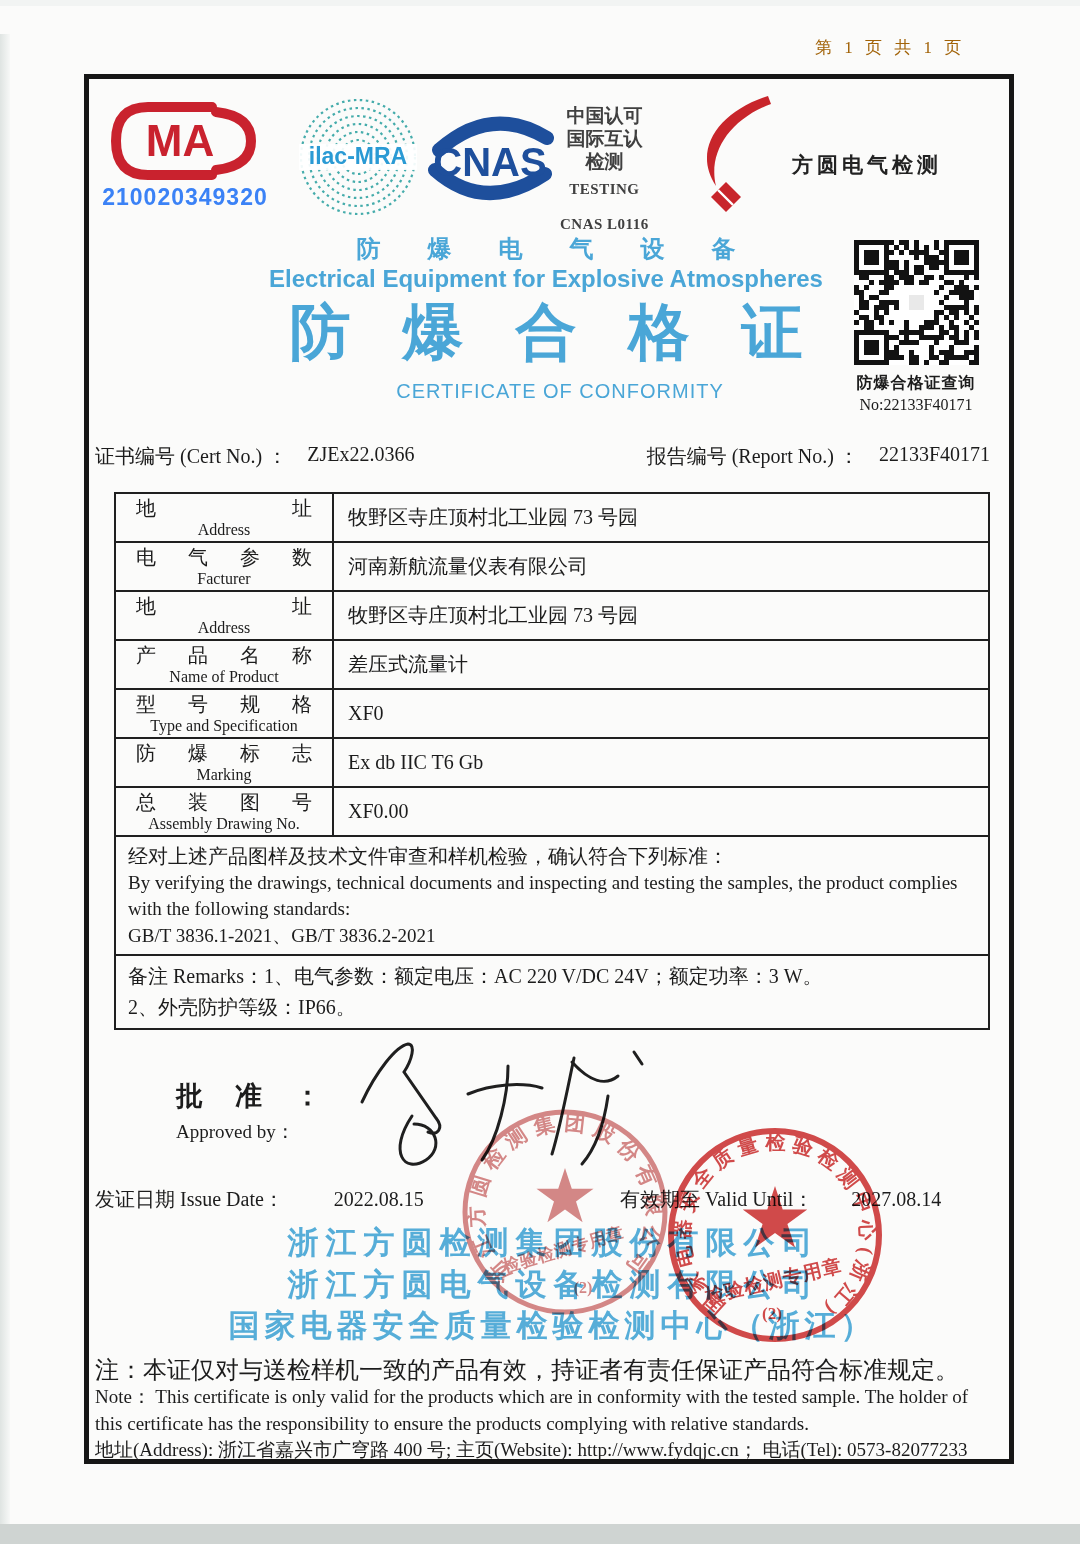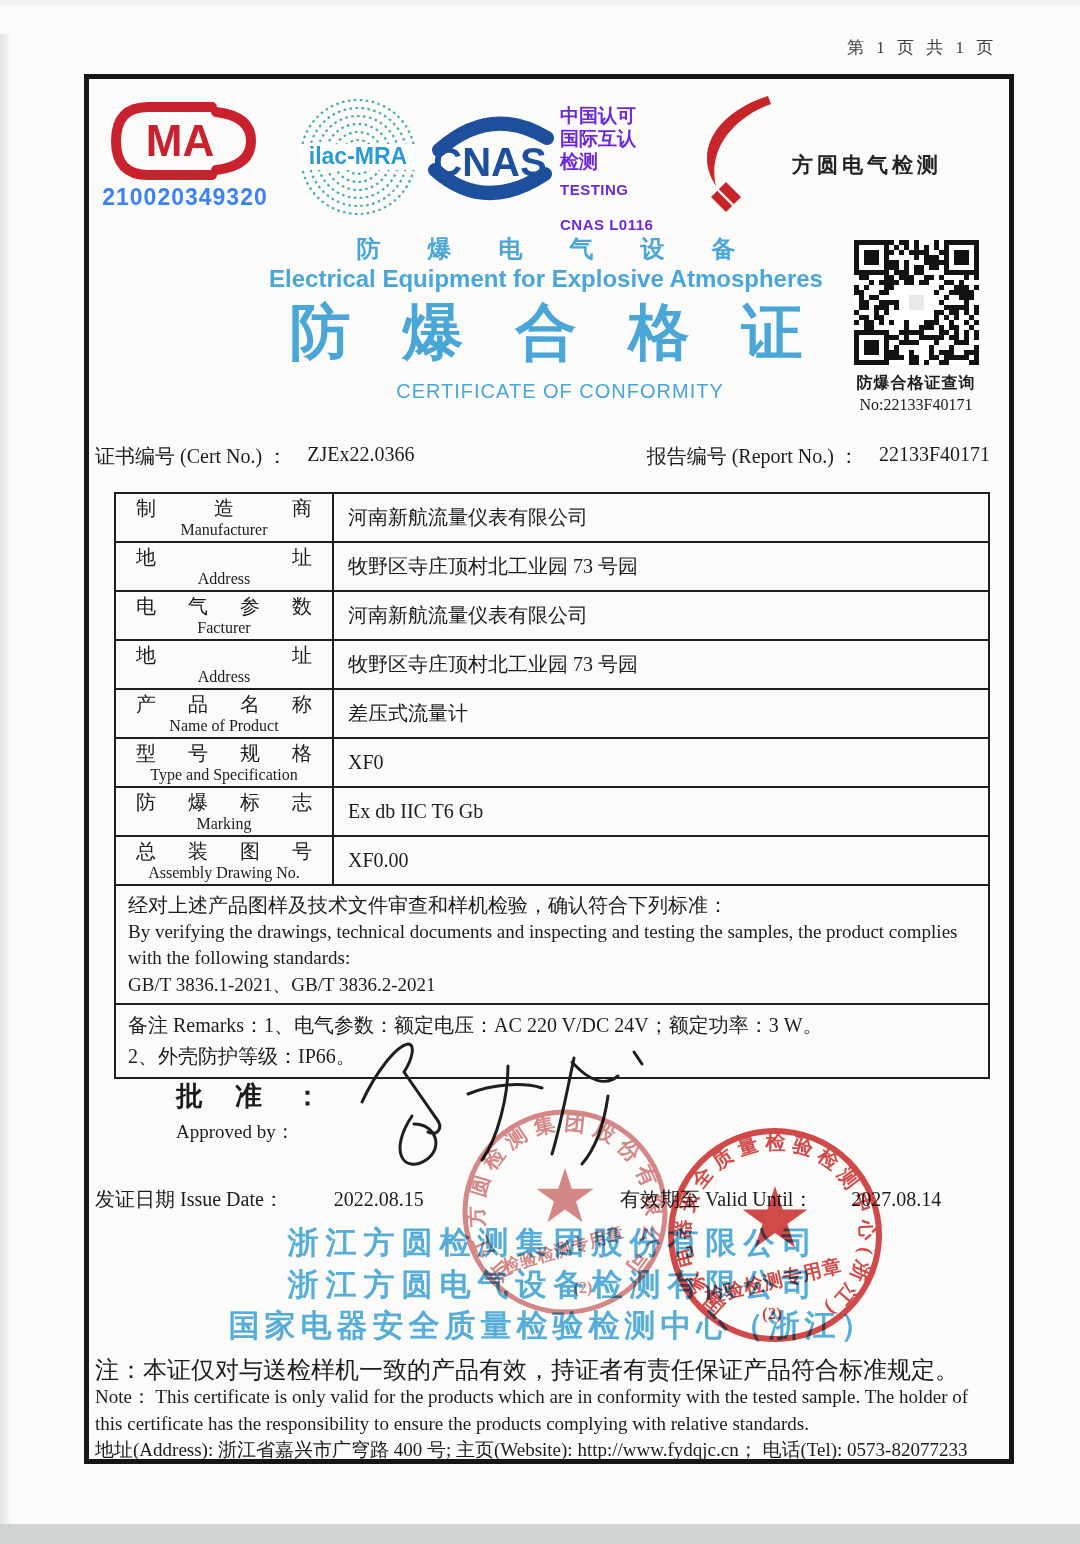--- a/index.html
+++ b/index.html
@@ -3,27 +3,27 @@
 <meta charset="utf-8">
 <style>
   html,body{margin:0;padding:0;}
   body{width:1080px;height:1544px;position:relative;background:#fbfbfa;
        font-family:"Liberation Serif","DejaVu Serif",serif;color:#1c1c1c;overflow:hidden;}
   .abs{position:absolute;}
   
   .edge-left{left:0;top:34px;width:10px;height:1500px;background:linear-gradient(90deg,#dfe4e2,#f7f8f7);}
   .edge-top{left:0;top:0;width:1080px;height:6px;background:#f2f4f3;}
   .bottom-bar{left:0;top:1524px;width:1080px;height:20px;background:#cfd4d2;}
-  .page-indicator{left:815px;top:36px;width:200px;font-size:17px;letter-spacing:4px;color:#404040;margin-left:32px;}
+  .page-indicator{left:815px;top:36px;width:200px;font-size:17px;letter-spacing:4px;color:#a16207;}
   
   .frame{left:84px;top:74px;width:930px;height:1390px;border:5px solid #161616;box-sizing:border-box;background:transparent;}
   
   .cma-number{left:100px;top:184px;width:170px;text-align:center;color:#3b82f6;
       font-family:"Liberation Sans","DejaVu Sans",sans-serif;font-weight:bold;font-size:23px;letter-spacing:1px;}
-  .accred{left:560px;top:104px;font-family:Liberation Sans, sans-serif;color:#6d28d9;}
+  .accred{left:560px;top:104px;font-family:Liberation Serif, serif;color:#404040;text-align:center;}
   .accred .cn{font-size:19px;font-weight:bold;line-height:23px;}
   .accred .en{font-size:15px;font-weight:bold;line-height:19px;margin-top:7px;letter-spacing:0.5px;}
   
   .blue{color:#4aa6d7;font-family:"Liberation Sans","DejaVu Sans",sans-serif;}
   .hdr{left:80px;width:932px;text-align:center;}
   .sub-cn{top:233px;font-size:24px;font-weight:bold;letter-spacing:47px;text-indent:47px;}
   .sub-en{top:265px;font-size:24px;font-weight:bold;}
   .title-cn{top:292px;font-size:61px;font-weight:bold;letter-spacing:52px;text-indent:52px;}
   .title-en{top:380px;font-size:20px;font-weight:400;letter-spacing:1px;padding-left:14px;}
   
@@ -355,27 +355,20 @@
 
 <div class="abs certnums">
   <span>证书编号 (Cert No.) ：</span>
   <span class="val">ZJEx22.0366</span>
   <span class="right">报告编号 (Report No.) ：</span>
   <span class="val">22133F40171</span>
 </div>
 
 <table class="cert">
   <tbody>
-      <tr class="r">
-    <td class="lab">
-          <div class="t-cn">制造商</div>
-        <div class="t-en">Manufacturer</div>
-        </td>
-    <td class="val">河南新航流量仪表有限公司</td>
-  </tr>
   <tr class="r">
     <td class="lab">
           <div class="t-cn">地址</div>
         <div class="t-en">Address</div>
         </td>
     <td class="val">牧野区寺庄顶村北工业园 73 号园</td>
   </tr>
   <tr class="r">
     <td class="lab">
           <div class="t-cn">电气参数</div>

